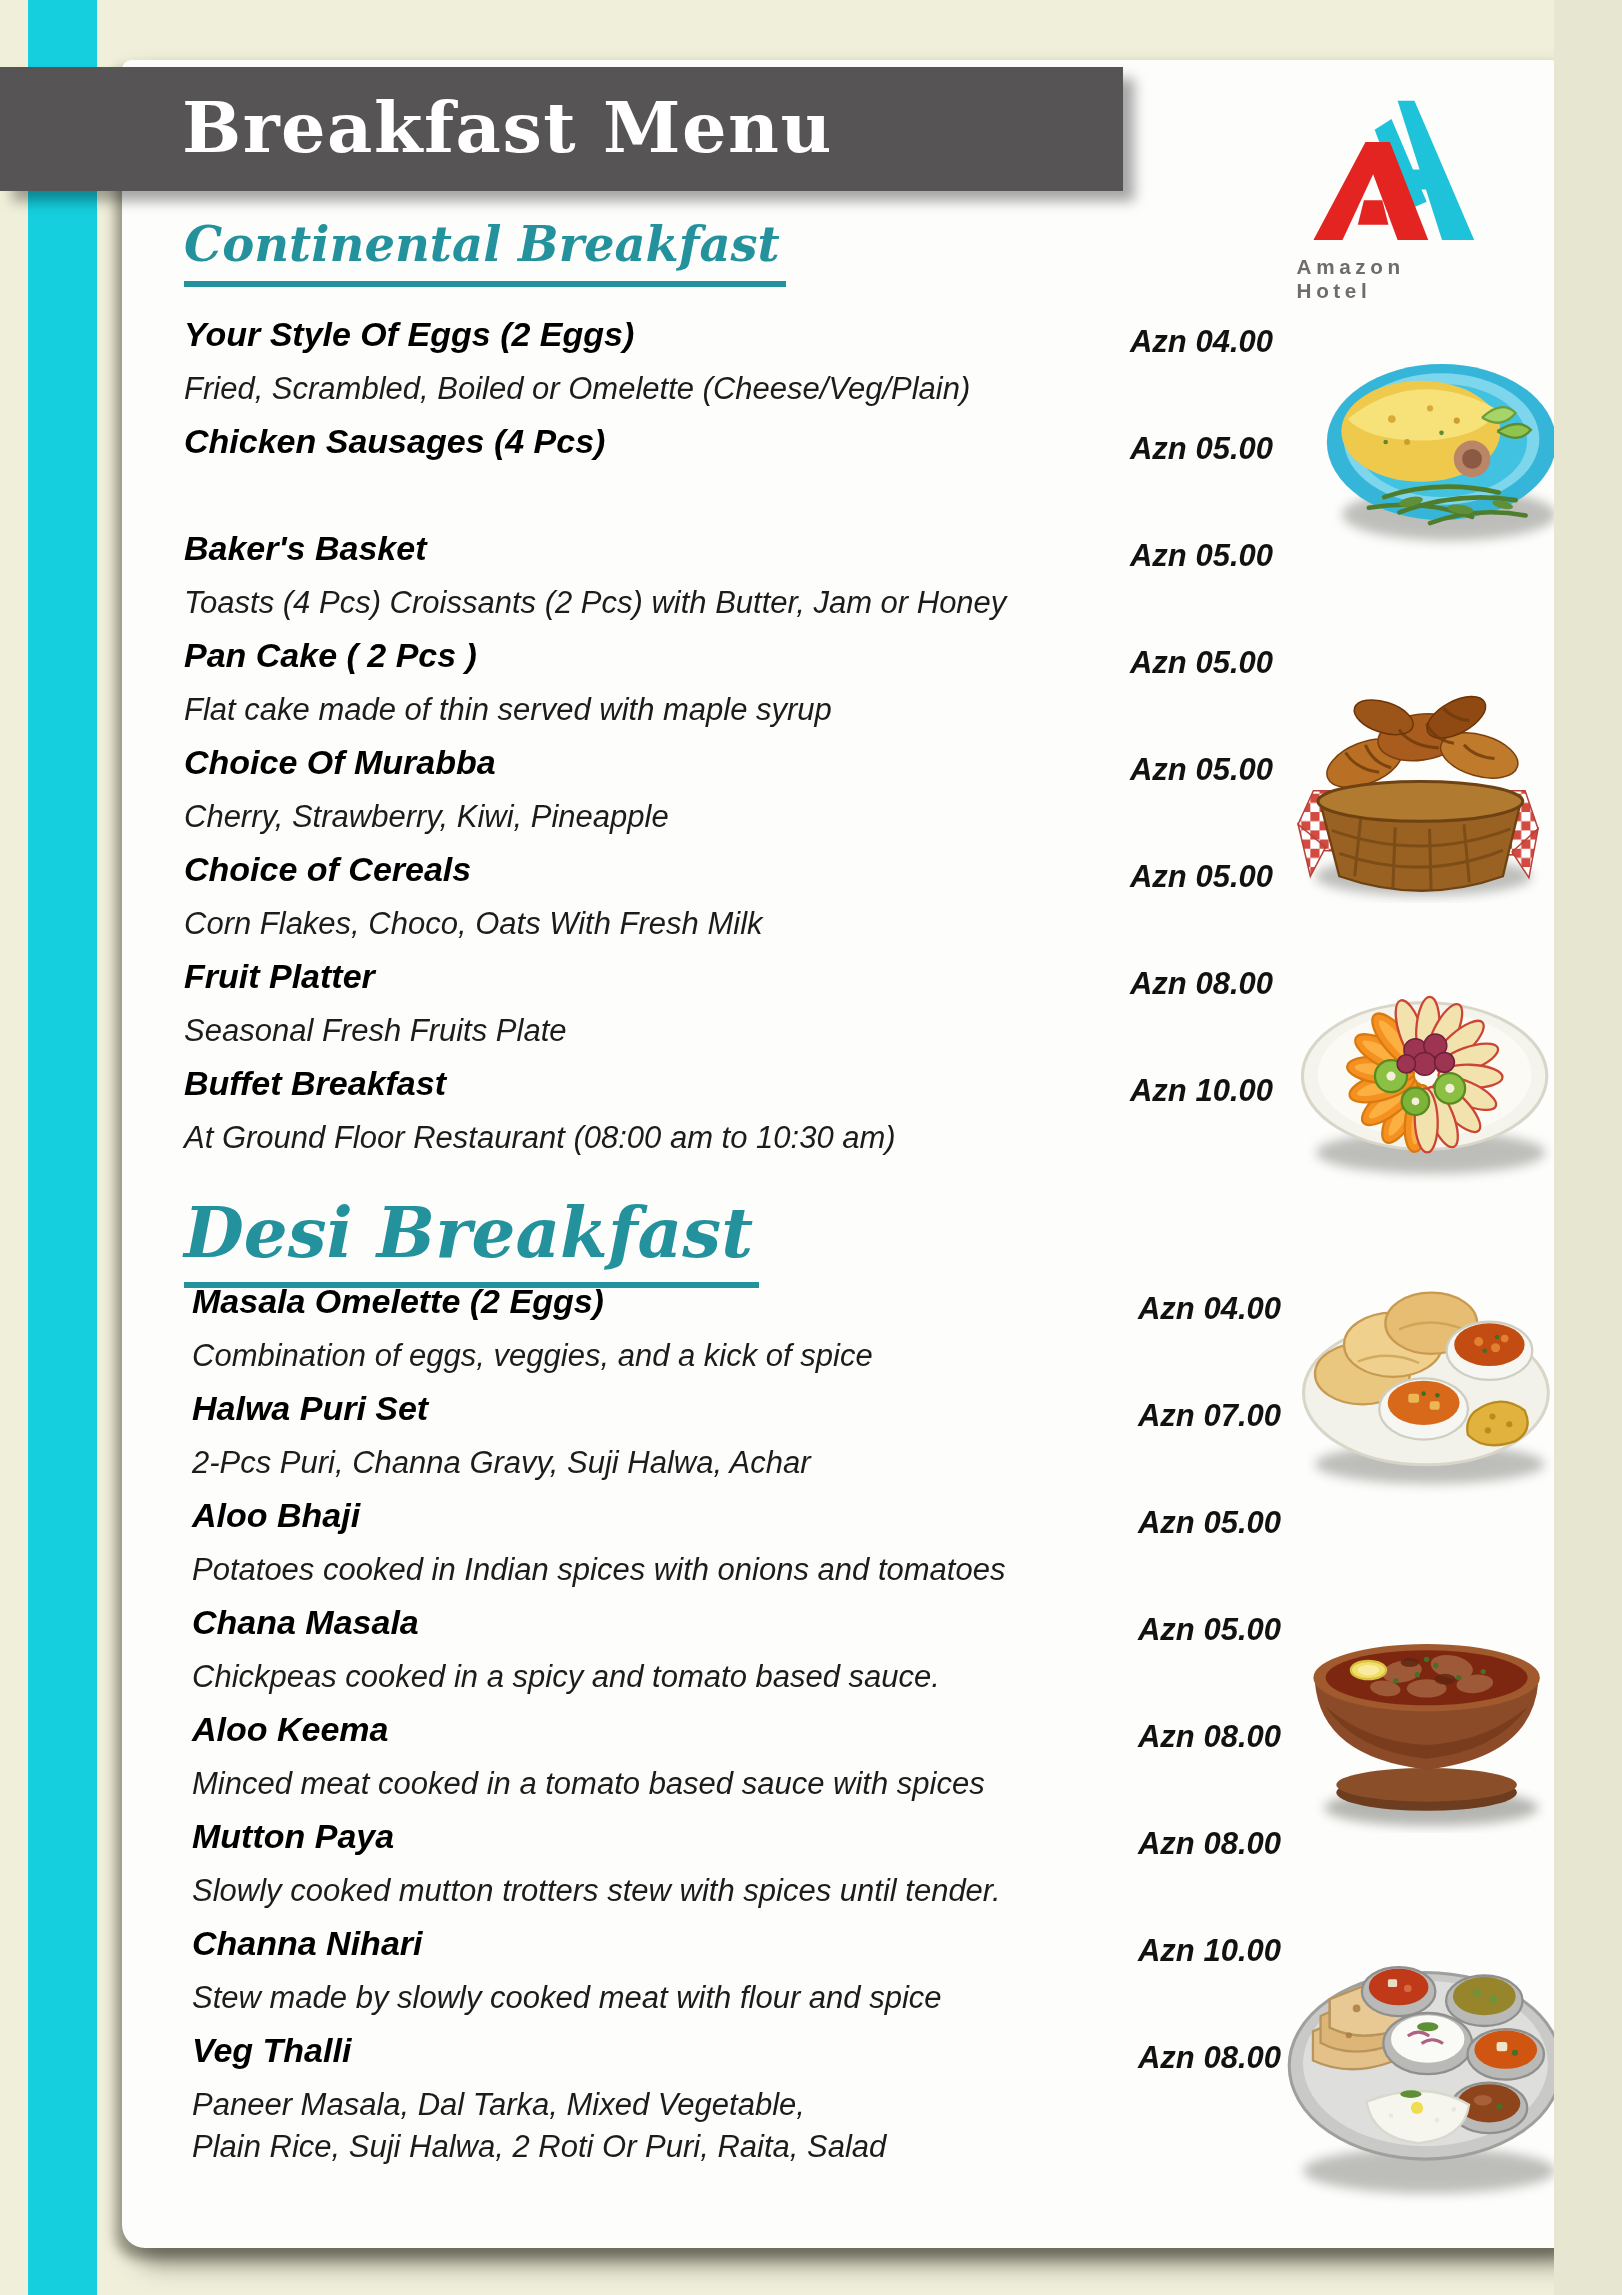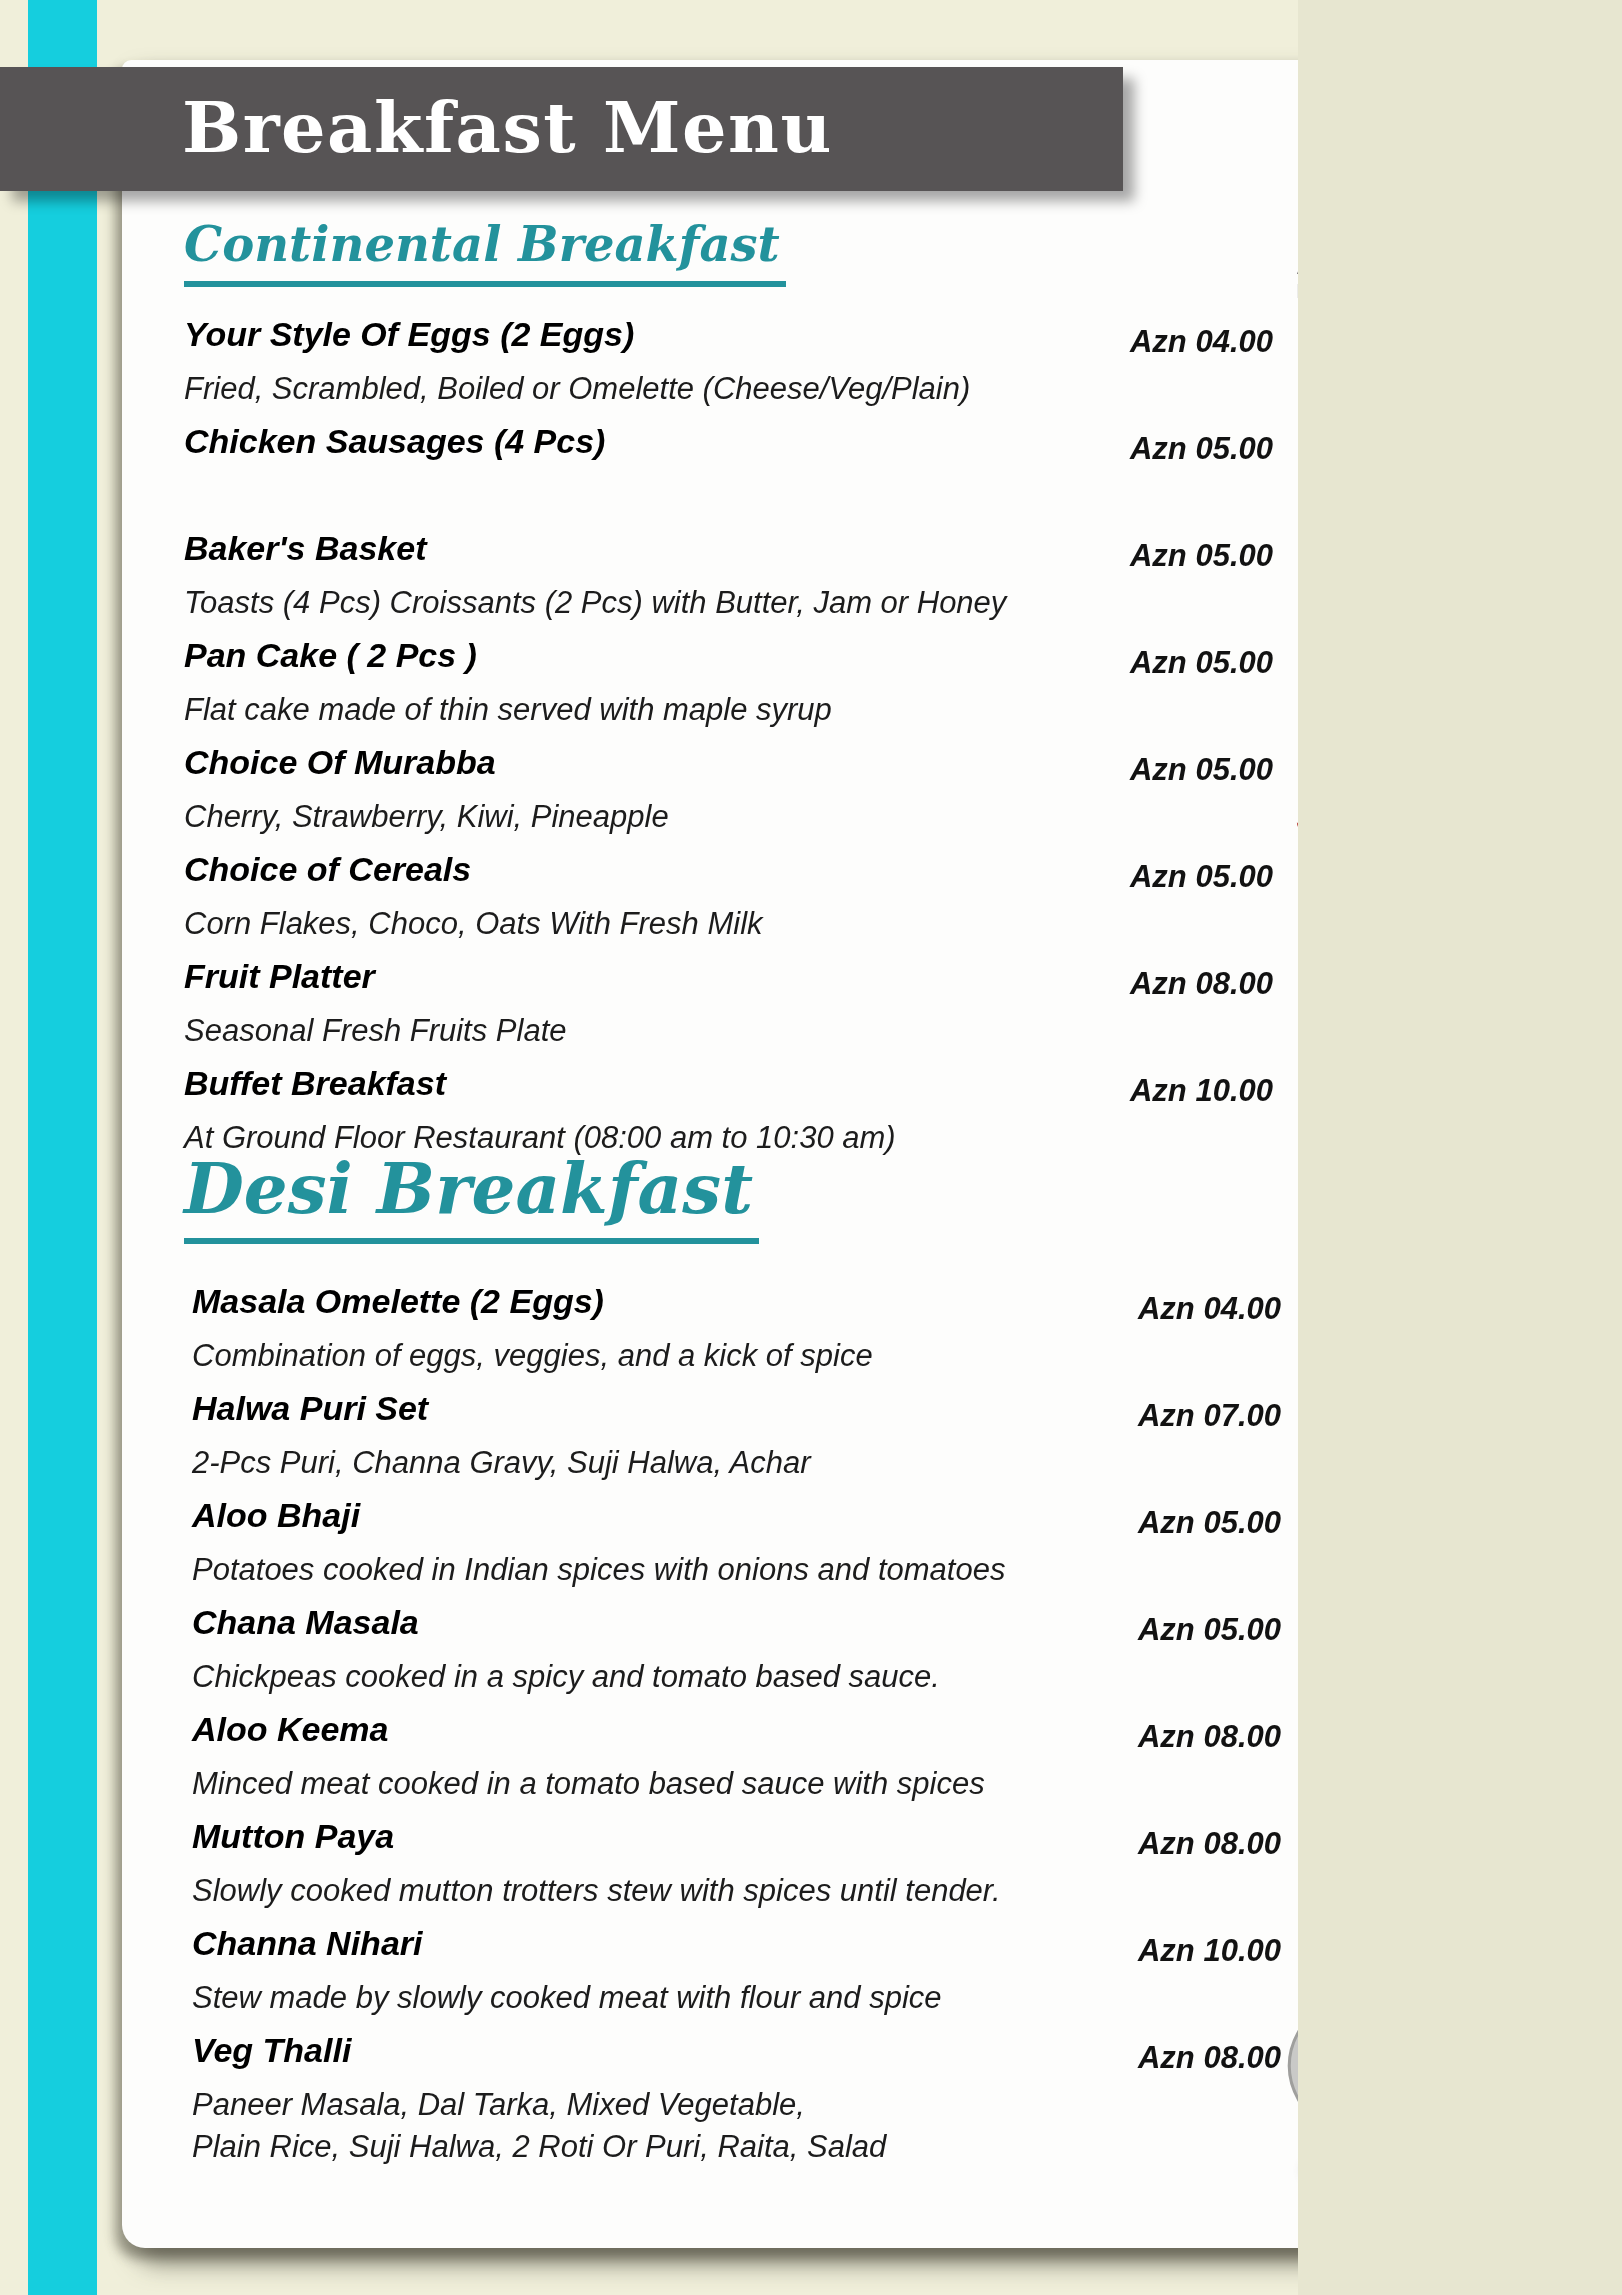--- a/index.html
+++ b/index.html
@@ -1,17 +1,17 @@
 <!DOCTYPE html>
 <html style="font-size:12.2px"><head>
 <meta charset="utf-8">
 <style>
   html,body{margin:0;padding:0;}
   body{background:#e7e6d0;font-family:"Liberation Sans",sans-serif;}
-  #page{position:relative;width:1298px;height:2295px;background:#f0efda;overflow:hidden;}
+  #page{position:relative;width:1554px;height:2295px;background:#f0efda;overflow:hidden;}
 
   
   #stripe{position:absolute;left:28px;top:0;width:69px;height:2295px;background:#15cede;z-index:1;}
 
   
   #card{position:absolute;left:122px;top:60px;width:1473px;height:2188px;background:#fdfdfc;
         border-radius:9.2px 46px 42px 23px;z-index:2;
         box-shadow:13.8px 15.3px 23px rgba(60,58,45,.55), -6.1px 9.2px 12.2px rgba(60,58,45,.45);}
 
   
@@ -22,21 +22,21 @@
 
   
   #logo{position:absolute;left:1292px;top:96px;width:199px;height:187px;z-index:5;}
   #logo .lt{position:absolute;left:4.6px;top:159px;width:191px;text-align:left;color:#6f6c6a;
             font-size:20.7px;font-weight:bold;letter-spacing:4.6px;}
 
   
   .heading{position:absolute;left:184px;z-index:5;font-family:"DejaVu Serif",serif;
            font-style:italic;font-weight:bold;color:#23929c;}
   #h-cont{top:216px;font-size:48px;}
-  #h-desi{top:1148px;font-size:69px;}
+  #h-desi{top:1192px;font-size:69px;}
   .heading span{display:inline-block;border-bottom:6.9px solid #23929c;padding-bottom:9.2px;padding-right:6.1px;}
 
   
   .items{position:absolute;left:184px;width:1089px;z-index:5;}
   #items-cont{top:315px;}
   #items-desi{top:1282px;margin-left:8px;}
   .item{position:relative;height:107px;}
   .iname{position:absolute;left:0;top:0;font-size:34px;font-weight:bold;font-style:italic;color:#000000;white-space:nowrap;}
   .idesc{position:absolute;left:0;top:56px;font-size:31px;font-style:italic;color:#1c1c1c;white-space:nowrap;}
   .idesc2{position:absolute;left:0;top:98px;font-size:31px;font-style:italic;color:#1c1c1c;white-space:nowrap;}

